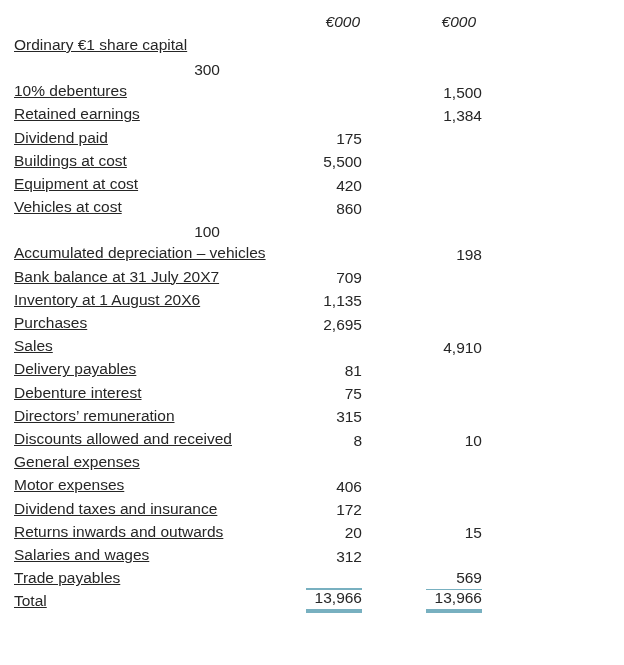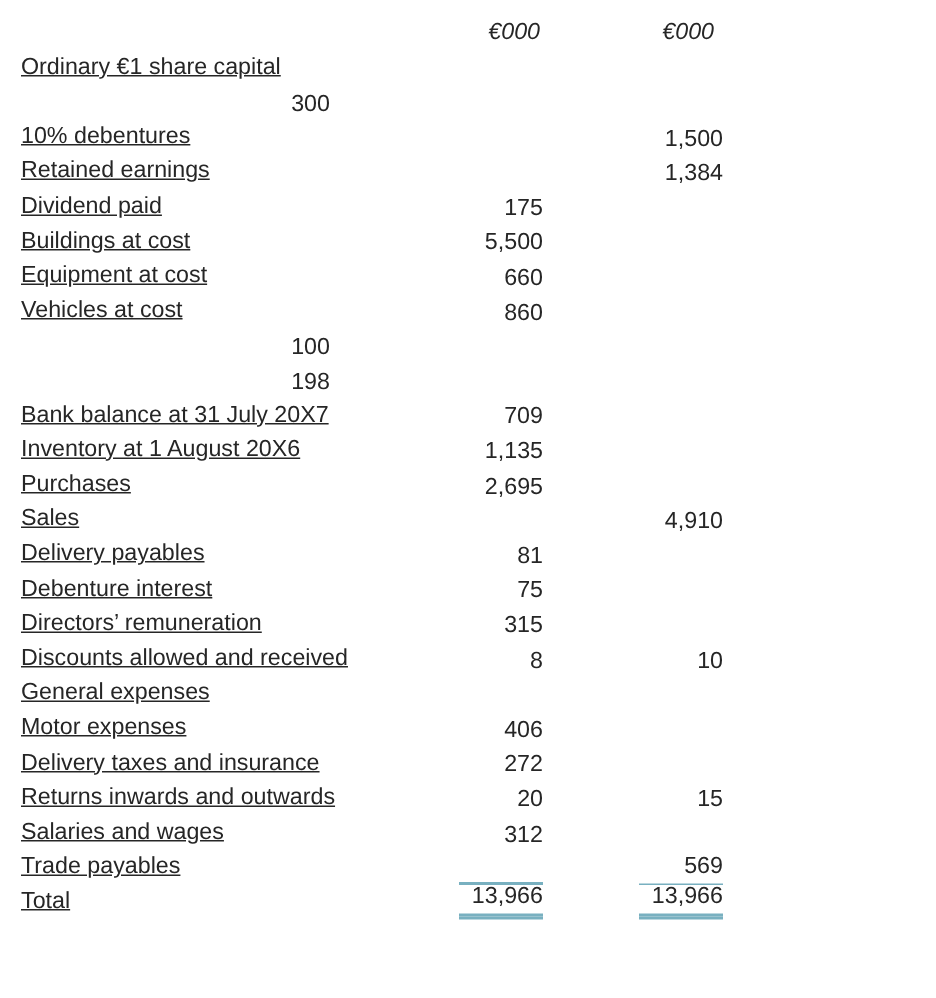--- a/index.html
+++ b/index.html
@@ -126,21 +126,21 @@
       <span class="num">5,500</span>
     </div>
     <div class="cell-amount col-credit">
       <span class="num"></span>
     </div>
   </div>
 
   <div class="tb-row">
     <div class="cell-label">Equipment at cost</div>
     <div class="cell-amount col-debit">
-      <span class="num">660</span>
+      <span class="num">420</span>
     </div>
     <div class="cell-amount col-credit">
       <span class="num"></span>
     </div>
   </div>
 
   <div class="tb-row">
     <div class="cell-label">Vehicles at cost</div>
     <div class="cell-amount col-debit">
       <span class="num">860</span>
@@ -154,20 +154,21 @@
   <div class="tb-row">
     <div class="cell-amount col-debit">
       <span class="num"></span>
     </div>
     <div class="cell-amount col-credit">
       <span class="num">100</span>
     </div>
   </div>
 
   <div class="tb-row">
+    <div class="cell-label">Accumulated depreciation – vehicles</div>
     <div class="cell-amount col-debit">
       <span class="num"></span>
     </div>
     <div class="cell-amount col-credit">
       <span class="num">198</span>
     </div>
   </div>
 
   <div class="tb-row">
     <div class="cell-label">Bank balance at 31 July 20X7</div>
@@ -260,23 +261,23 @@
     <div class="cell-label">Motor expenses</div>
     <div class="cell-amount col-debit">
       <span class="num">406</span>
     </div>
     <div class="cell-amount col-credit">
       <span class="num"></span>
     </div>
   </div>
 
   <div class="tb-row">
-    <div class="cell-label">Delivery taxes and insurance</div>
-    <div class="cell-amount col-debit">
-      <span class="num">272</span>
+    <div class="cell-label">Dividend taxes and insurance</div>
+    <div class="cell-amount col-debit">
+      <span class="num">172</span>
     </div>
     <div class="cell-amount col-credit">
       <span class="num"></span>
     </div>
   </div>
 
   <div class="tb-row">
     <div class="cell-label">Returns inwards and outwards</div>
     <div class="cell-amount col-debit">
       <span class="num">20</span>

